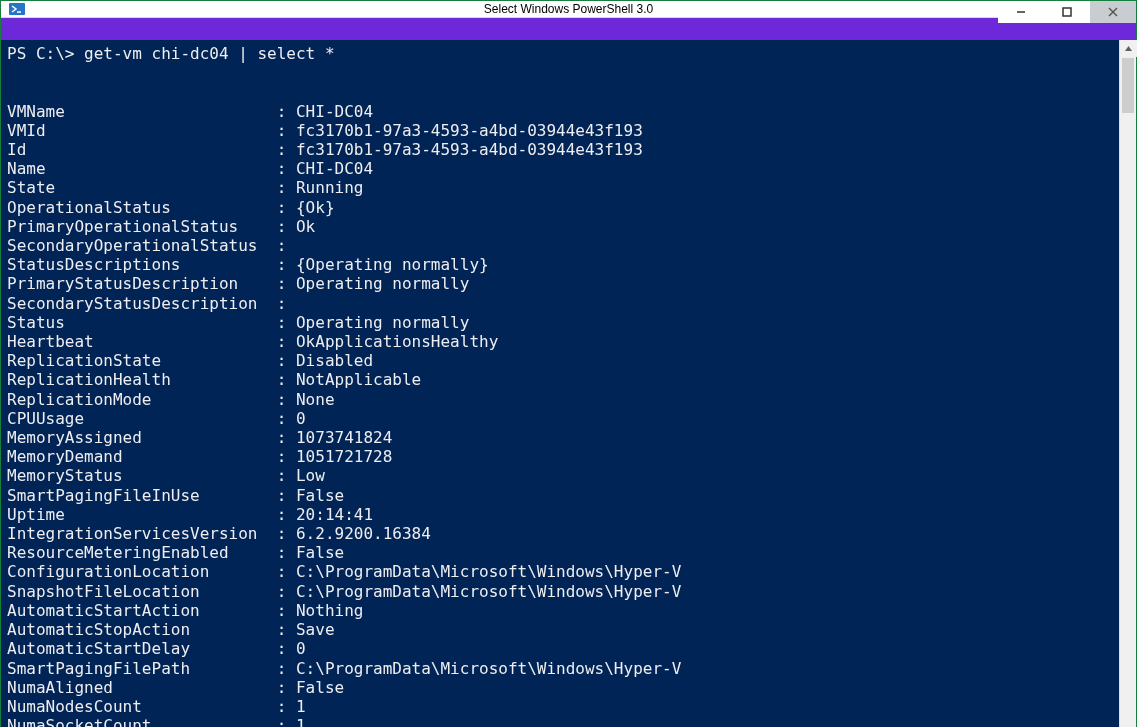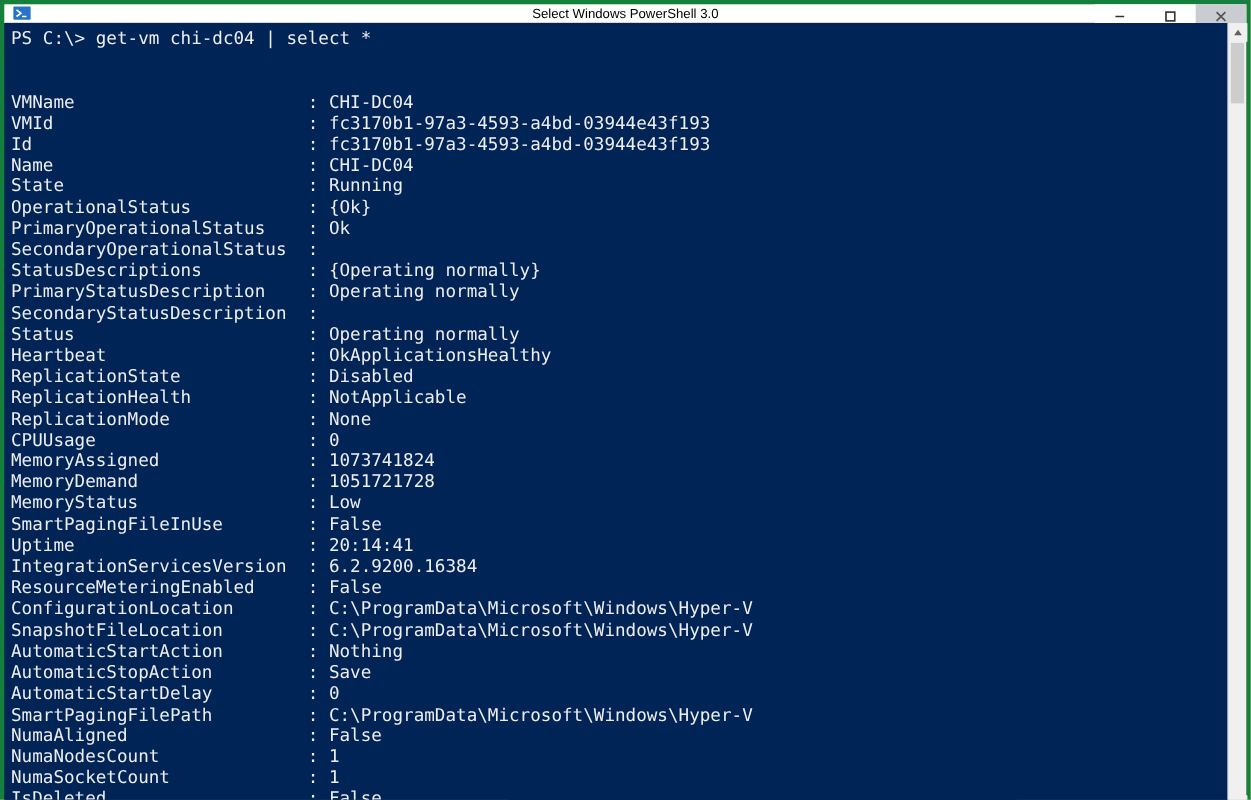--- a/index.html
+++ b/index.html
@@ -1,17 +1,17 @@
 <!DOCTYPE html>
 <html><head>
 <meta charset="utf-8">
 <style>
   * { box-sizing: border-box; }
   html, body { margin:0; padding:0; width:1137px; height:727px; font-family:"Segoe UI", Arial, sans-serif; background:#fff; overflow:hidden;}
-  .window { width:1137px; height:727px; border:4px solid #15803d; display:flex; flex-direction:column; background:#84cc16; }
+  .window { width:1137px; height:727px; border:1px solid #15803d; display:flex; flex-direction:column; background:#6d28d9;gap:22px; }
   .titlebar { height:30px; background:#fff; display:flex; align-items:center; position:relative; border-bottom:1px solid #d8d8d8; }
   .titlebar-icon { width:16px; height:16px; margin-left:8px; display:flex; align-items:center; justify-content:center; }
   .title-text { position:absolute; left:0; right:0; text-align:center; font-size:12px; color:#000; pointer-events:none; }
   .win-controls { position:absolute; right:0; top:0; height:22px; display:flex; }
   .win-btn { width:46px; height:22px; display:flex; align-items:center; justify-content:center; font-size:10px; color:#333; background:#fff;}
   .win-btn.close { background:#c9ccd1; color:#555; }
   .console-wrap { flex:1; display:flex; background:#022a55; position:relative; }
   .console { flex:1; background:#012456; color:#eeedf0; font-family:Consolas, "Lucida Console", monospace; font-size:16px; line-height:19.2px; padding:4px 4px 4px 6px; white-space:pre; overflow:hidden; letter-spacing:0px;}
   .scrollbar { width:17px; background:#f0f0f0; position:relative; border-left:1px solid #ddd;}
   .scroll-arrow { height:17px; width:17px; display:flex; align-items:center; justify-content:center; color:#606060; font-size:10px; background:#f0f0f0;}

